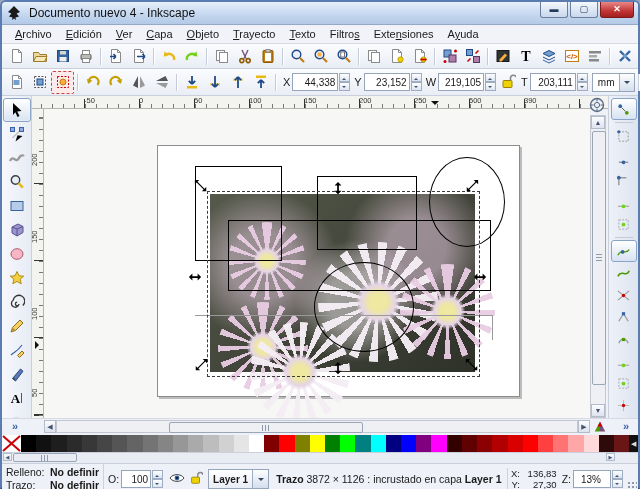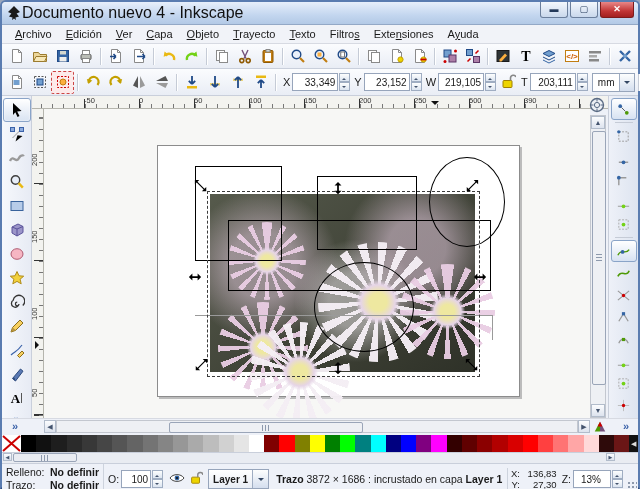--- a/index.html
+++ b/index.html
@@ -1,20 +1,20 @@
 <!DOCTYPE html>
 <html><head>
 <meta charset="utf-8">
 <style>
   html,body{margin:0;padding:0;background:#9aa7bd;}
   body{width:640px;height:489px;overflow:hidden;font-family:"Liberation Sans",sans-serif;-webkit-font-smoothing:antialiased;}
   .win{position:relative;width:636px;height:485px;border:2px solid #5a7cb0;border-bottom-color:#2c4a7c;background:#eef1f8;border-radius:6px 6px 0 0;}
   
   .titlebar{height:22px;background:linear-gradient(#e7effb,#c3d6ef 60%,#b3c9e6);border-radius:4px 4px 0 0;display:flex;align-items:center;padding:0 4px;border-bottom:1px solid #93a8c6;}
-  .title-text{font-size:16px;color:#111;margin-left:0;flex:1;white-space:nowrap;overflow:hidden;}
+  .title-text{font-size:12px;color:#111;margin-left:7px;flex:1;white-space:nowrap;overflow:hidden;}
   .wbtns{display:flex;gap:2px;align-items:flex-start;height:100%;}
   .wbtn{width:26px;height:15px;border:1px solid #6b7f9c;border-top:none;border-radius:0 0 3px 3px;background:linear-gradient(#f4f8fd,#c9d8ec);display:flex;align-items:center;justify-content:center;font-size:9px;color:#243a5a;line-height:1;}
   .wbtn.close{width:32px;background:linear-gradient(#e98787,#c13535 60%,#a32020);border-color:#7c1a1a;color:#fff;font-weight:bold;}
   
   .menubar{height:18px;background:#f1f3f8;border-bottom:1px solid #d7dae2;display:flex;align-items:center;padding-left:6px;font-size:11px;color:#1a1a1a;}
   .mi{padding:1px 7px;white-space:nowrap;}
   .mi u{text-decoration:underline;}
   
   .tb{display:flex;align-items:center;background:linear-gradient(#fbfcfe,#e9edf5);border-bottom:1px solid #c9cfdb;}
   .tb1{height:24px;padding-left:3px;}
@@ -382,21 +382,21 @@
           <svg width="16" height="16" viewBox="0 0 16 16" fill="none" stroke-width="1">
             <rect x="3" y="1.5" width="10" height="2.5" fill="#e9b913"></rect>
             <path d="M8 14V6M8 6L4.8 9.2M8 6l3.2 3.2" stroke="#204a87" stroke-width="1.8"></path>
           </svg>
         </div>
         <div class="tsep"></div>
       </span>
     <span id="tb2fields" style="display:flex;align-items:center;">
         <span class="fld">
           <span class="lbl">X</span>
-          <div class="valbox">33,349</div>
+          <div class="valbox">44,338</div>
           <div class="spin">
             <b></b>
             <b></b>
           </div>
         </span>
         <span class="fld">
           <span class="lbl">Y</span>
           <div class="valbox">23,152</div>
           <div class="spin">
             <b></b>
@@ -773,21 +773,21 @@
     <span style="margin:0 2px;">
       <svg width="14" height="14" viewBox="0 0 16 16">
           <rect x="3" y="7" width="9" height="7" rx="1" fill="#edd400" stroke="#a08000"></rect>
           <path d="M10 7V5a3 3 0 0 1 6-.5" fill="none" stroke="#888" stroke-width="1.6"></path>
         </svg>
     </span>
     <div class="layerbox">
       <span class="lv">Layer 1</span>
       <span class="ub"></span>
     </div>
-    <div class="msg"><b>Trazo</b><span> 3872 × 1686 : incrustado en capa </span><b>Layer 1</b></div>
+    <div class="msg"><b>Trazo</b><span> 3872 × 1126 : incrustado en capa </span><b>Layer 1</b></div>
     <div class="xy">
       <div><span>X:</span> <span class="n">136,83</span></div>
       <div><span>Y:</span> <span class="n">27,30</span></div>
     </div>
     <div class="zoomctl">
       <span style="margin-right:2px;">Z:</span>
       <div class="valbox" style="width:34px;justify-content:center;">13%</div>
       <div class="spin">
           <b></b>
           <b></b>

